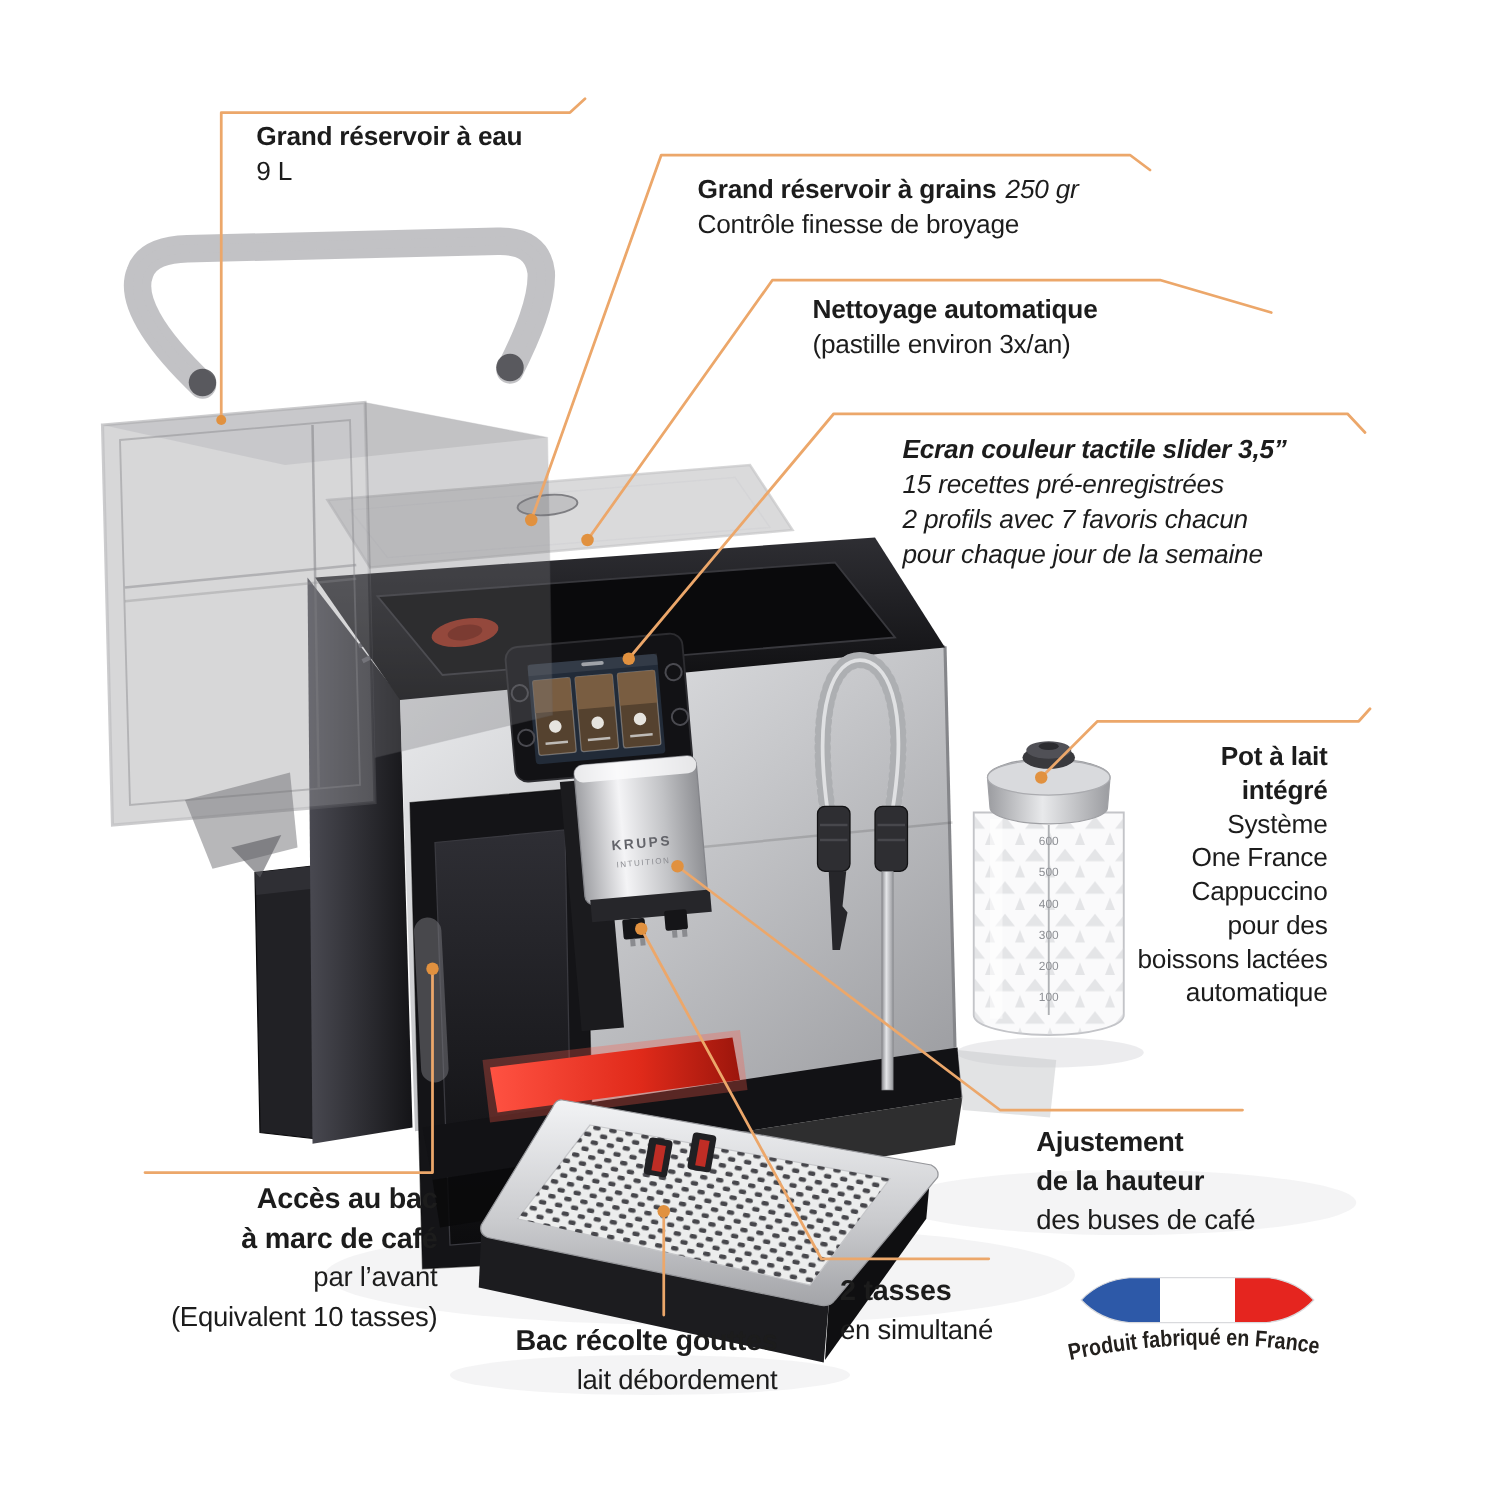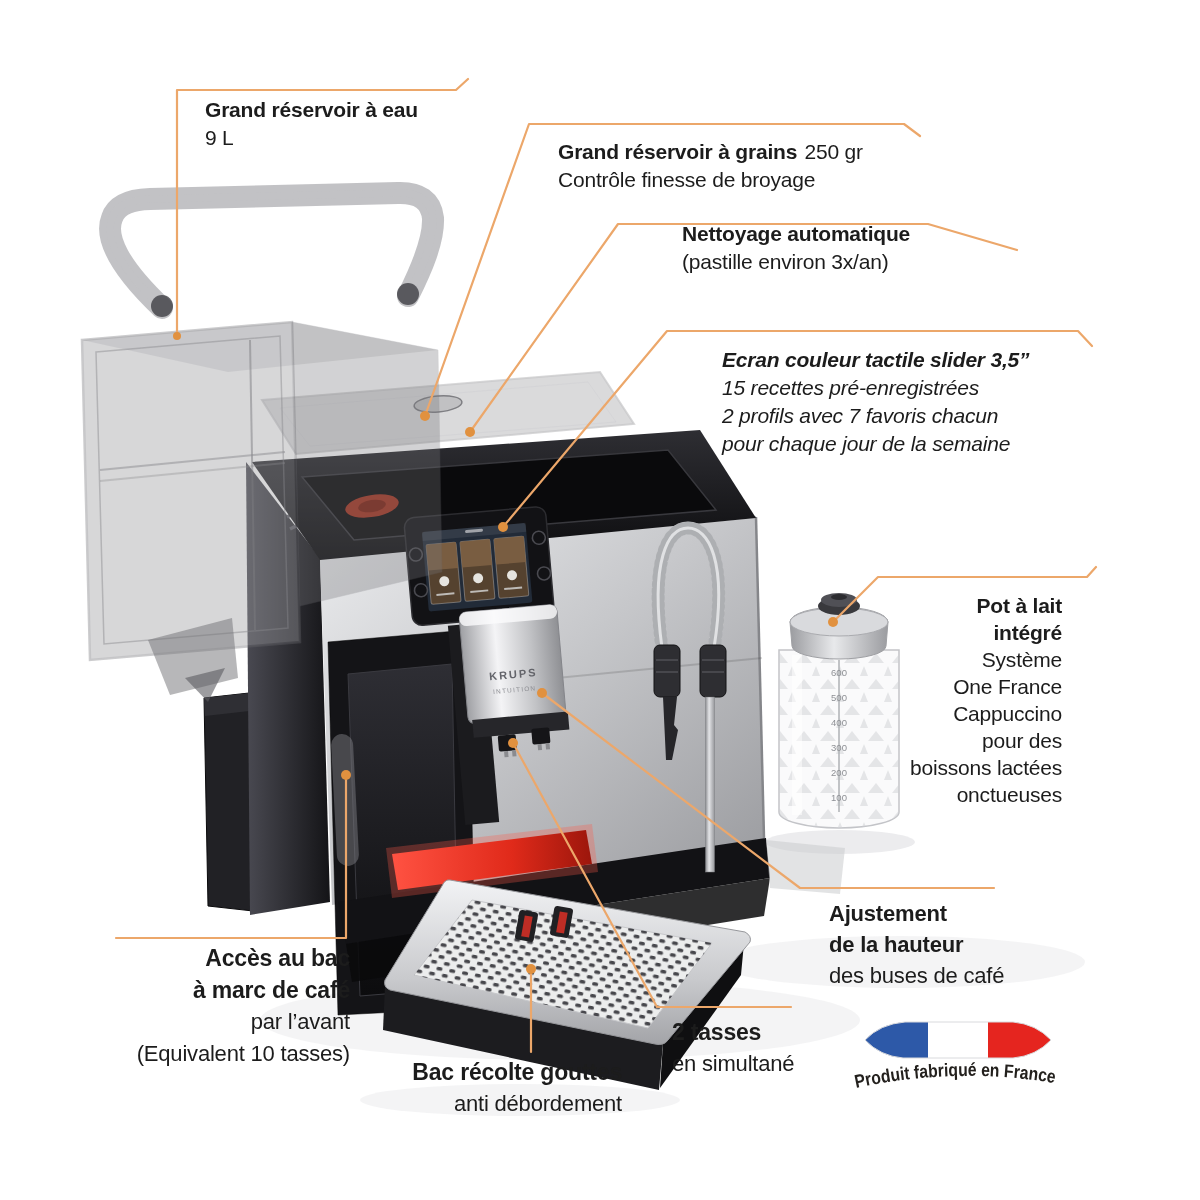--- a/index.html
+++ b/index.html
@@ -4,24 +4,24 @@
 <style>
   html,body{margin:0;padding:0;background:#ffffff;}
   .stage{position:relative;width:1200px;height:1200px;background:#ffffff;
          font-family:"Liberation Sans",sans-serif;color:#1c1c1c;overflow:hidden;}
   .art{position:absolute;left:0;top:0;}
   .label{position:absolute;white-space:nowrap;}
   .label .t{font-weight:bold;font-size:21px;line-height:28px;letter-spacing:-0.2px;}
   .label .r{font-weight:normal;font-size:21px;line-height:28px;letter-spacing:-0.2px;}
   .big .t{font-size:23px;line-height:32px;}
   .big .r{font-size:22px;line-height:32px;}
-  .amount{font-weight:normal;margin-left:0.35em;}
+  .amount{font-weight:normal;margin-left:0.35em;font-style:italic;}
   #lbl-eau{left:205px;top:96px;}
   #lbl-grains{left:558px;top:138px;}
-  #lbl-nettoyage{left:650px;top:220px;margin-left:32px;}
+  #lbl-nettoyage{left:650px;top:234px;}
   #lbl-ecran{left:722px;top:346px;font-style:italic;}
   #lbl-pot{left:910px;top:592px;text-align:right;}
   #lbl-pot .t,#lbl-pot .r{line-height:27px;}
   #lbl-ajust{left:800px;top:898px;margin-left:29px;}
   #lbl-ajust .t,#lbl-ajust .r{font-size:22px;line-height:31px;}
   #lbl-acces{left:88px;top:942px;width:262px;text-align:right;}
   #lbl-bac{left:340px;top:1056px;width:282px;text-align:right;}
   #lbl-tasses{left:672px;top:1016px;}
 </style>
 </head>
@@ -328,39 +328,39 @@
 </div>
 
 <div class="label" id="lbl-pot">
   <div class="t">Pot à lait</div>
   <div class="t">intégré</div>
   <div class="r">Système</div>
   <div class="r">One France</div>
   <div class="r">Cappuccino</div>
   <div class="r">pour des</div>
   <div class="r">boissons lactées</div>
-  <div class="r">onctueuses</div>
+  <div class="r">automatique</div>
 </div>
 
 <div class="label big" id="lbl-ajust">
   <div class="t">Ajustement</div>
   <div class="t">de la hauteur</div>
   <div class="r">des buses de café</div>
 </div>
 
 <div class="label big" id="lbl-acces">
   <div class="t">Accès au bac</div>
   <div class="t">à marc de café</div>
   <div class="r">par l’avant</div>
   <div class="r">(Equivalent 10 tasses)</div>
 </div>
 
 <div class="label big" id="lbl-bac">
   <div class="t">Bac récolte gouttes</div>
-  <div class="r">anti débordement</div>
+  <div class="r">lait débordement</div>
 </div>
 
 <div class="label big" id="lbl-tasses">
   <div class="t">2 tasses</div>
   <div class="r">en simultané</div>
 </div>
 
 </div>
 
 </body></html>

